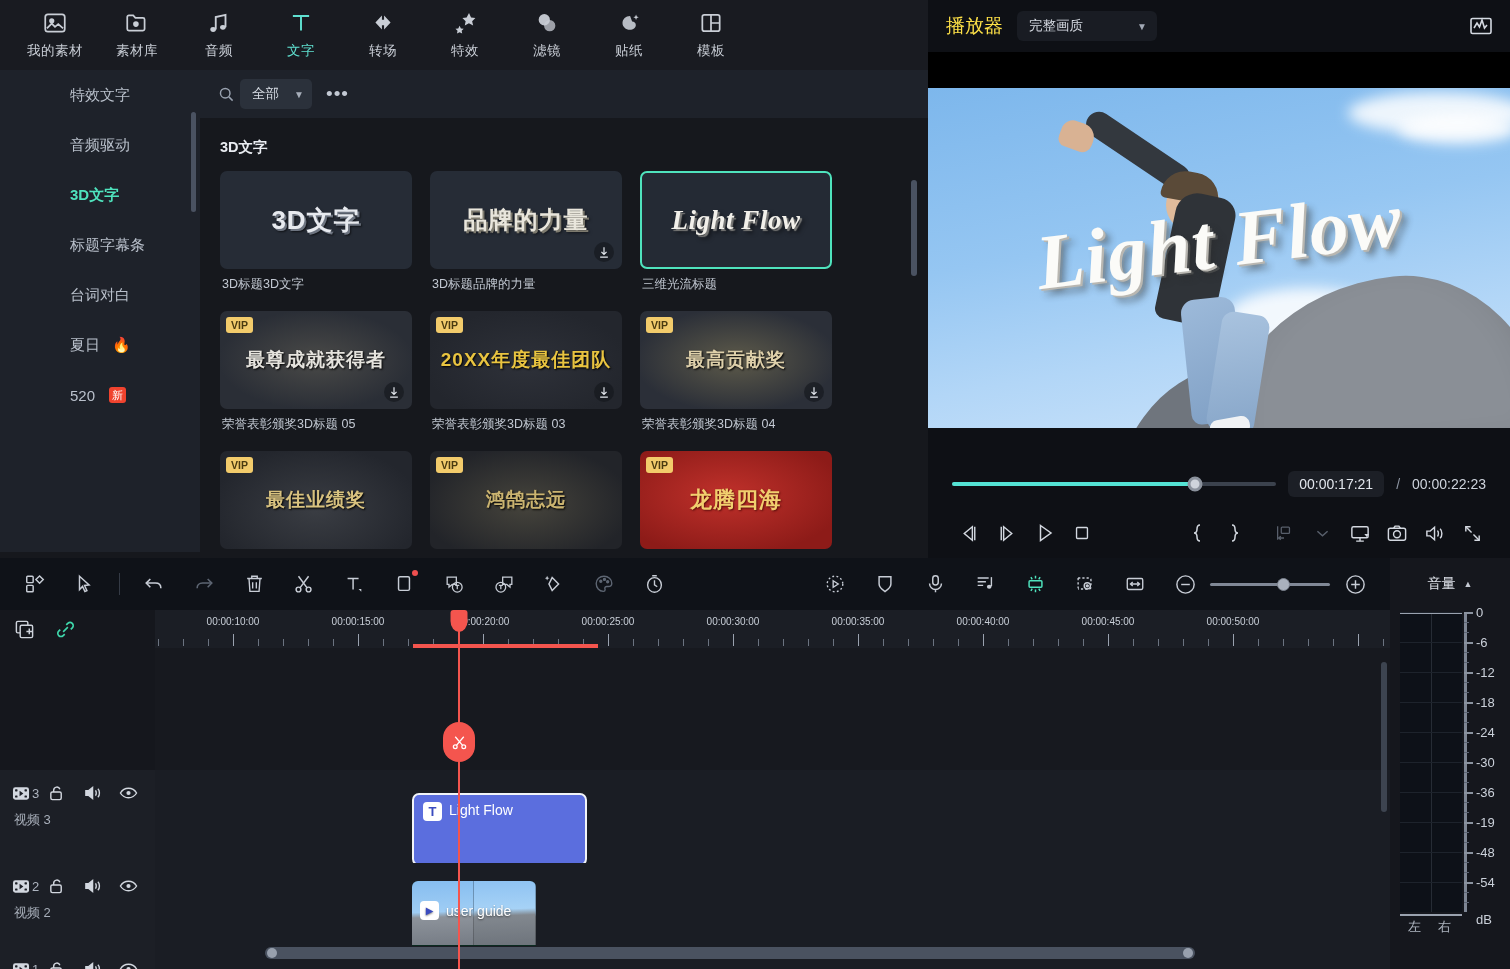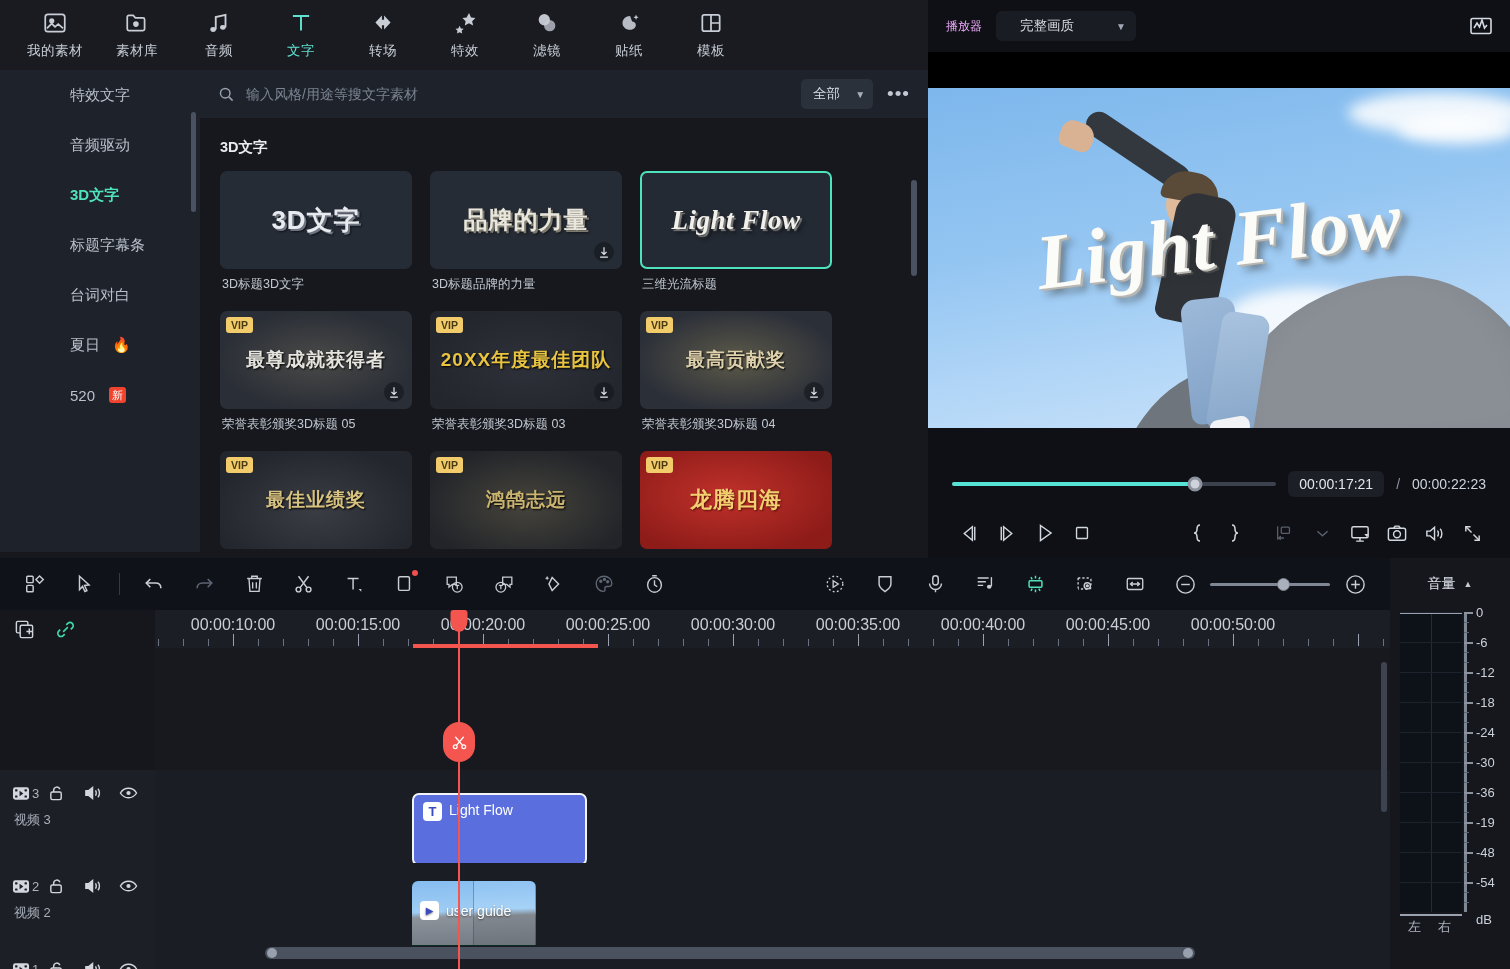--- a/index.html
+++ b/index.html
@@ -131,25 +131,25 @@
   }
 
   
   .player {
     position: absolute; left: 928px; top: 0; width: 582px; height: 558px;
     background: #0e1015;
   }
   .player-head {
     height: 52px; display: flex; align-items: center; padding: 0 16px 0 18px; gap: 14px;
   }
-  .player-head .ptitle { font-size: 12px; color: #f0abfc; }
+  .player-head .ptitle { font-size: 19px; color: #fde047; }
   .quality {
     height: 30px; width: 140px; background: #191c23; border-radius: 6px;
     display: flex; align-items: center; justify-content: space-between;
-    padding: 0 10px 0 24px; font-size: 13.5px; color: #d7dbe3; cursor: pointer;
+    padding: 0 10px 0 12px; font-size: 13.5px; color: #d7dbe3; cursor: pointer;
   }
   .quality .chev { font-size: 10px; color: #a2a9b5; }
   .graph-ic { margin-left: auto; color: #d4d9e1; cursor: pointer; display:flex; }
 
   .stage { position: absolute; left: 0; top: 52px; width: 582px; height: 36px; background:#000; }
   .video {
     position: absolute; left: 928px; top: 88px; width: 582px; height: 340px;
     overflow: hidden;
     background: linear-gradient(170deg, #7db7ec 0%, #95c6f2 42%, #b2d6f7 70%, #cde4fa 100%);
   }
@@ -257,21 +257,21 @@
 
   
   .timeline { position: absolute; left: 0; top: 610px; width: 1390px; height: 359px; background: #17191f; }
   .tl-headcol { position:absolute; left:0; top:0; width:155px; height:359px; background:#15171d; }
   .tl-headtop { height: 38px; display:flex; align-items:center; gap: 20px; padding-left: 14px; }
   .hicon { color:#cfd4dc; cursor:pointer; display:flex; }
   .hicon.teal { color:#3fd9ac; }
 
   .ruler { position:absolute; left:155px; top:0; width:1235px; height:38px;
            background:#1b1e25; overflow:hidden; }
-  .rlabel { position:absolute; top:6px; font-size: 16px; color:#c9cfd8; transform: translateX(-50%); }
+  .rlabel { position:absolute; top:6px; font-size: 10px; color:#c9cfd8; transform: translateX(-50%); }
   .tick { position:absolute; bottom:2px; width:1px; background:#6b7380; }
   .tick.maj { height: 12px; background:#9aa2af; }
   .tick.min { height: 7px; }
 
   .tracks { position:absolute; left:0; top:38px; width:1390px; height:321px; }
   .trackrow { position:absolute; left:0; width:1390px; }
   .trk-head {
     position:absolute; left:0; top:0; width:155px; height:100%;
     background:#1c1f26; padding-top: 10px;
   }
@@ -481,21 +481,20 @@
   </div>
 
   <div class="browser">
     <div class="searchrow">
       <span class="search-ic">
         <svg width="17" height="17" viewBox="0 0 20 20" fill="none" stroke="currentColor" stroke-width="1.7">
             <circle cx="8.5" cy="8.5" r="5.6"></circle>
             <path d="M12.8 12.8l4.4 4.4"></path>
           </svg>
       </span>
-      <input class="search-input" value="" placeholder="输入风格/用途等搜文字素材" style="">
       <div class="filter-sel">
         <span>全部</span>
         <span class="chev">▼</span>
       </div>
       <div class="more-btn">•••</div>
     </div>
 
     <div class="grid-scrollarea">
       <div class="section-title">3D文字</div>
       <div class="grid">

